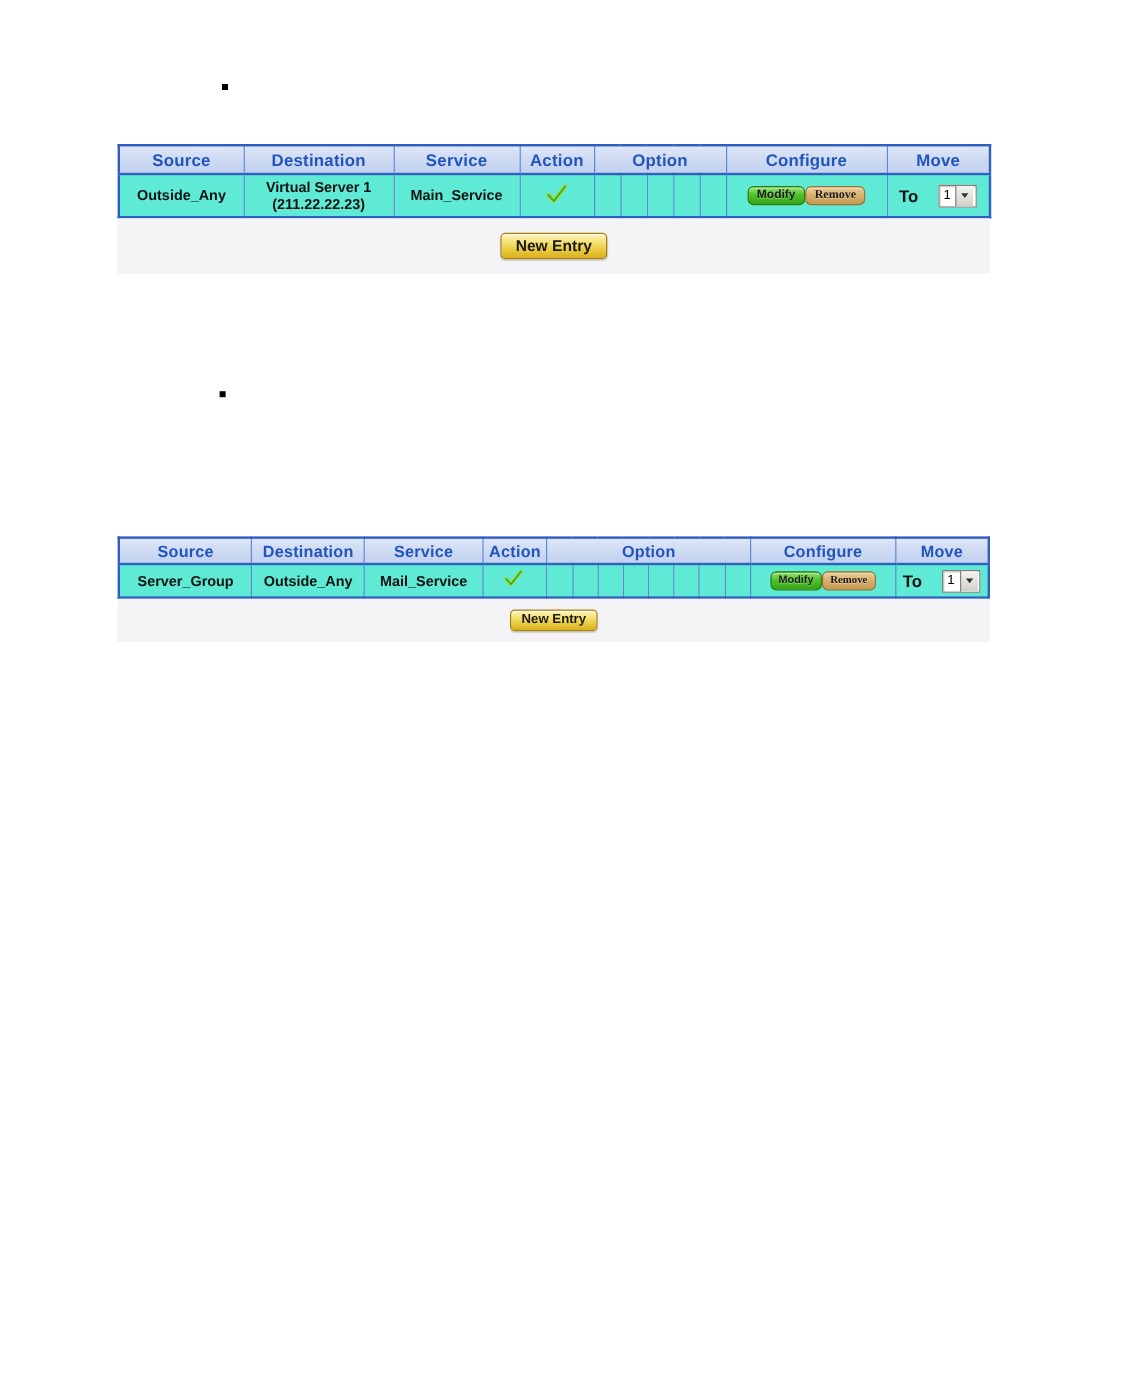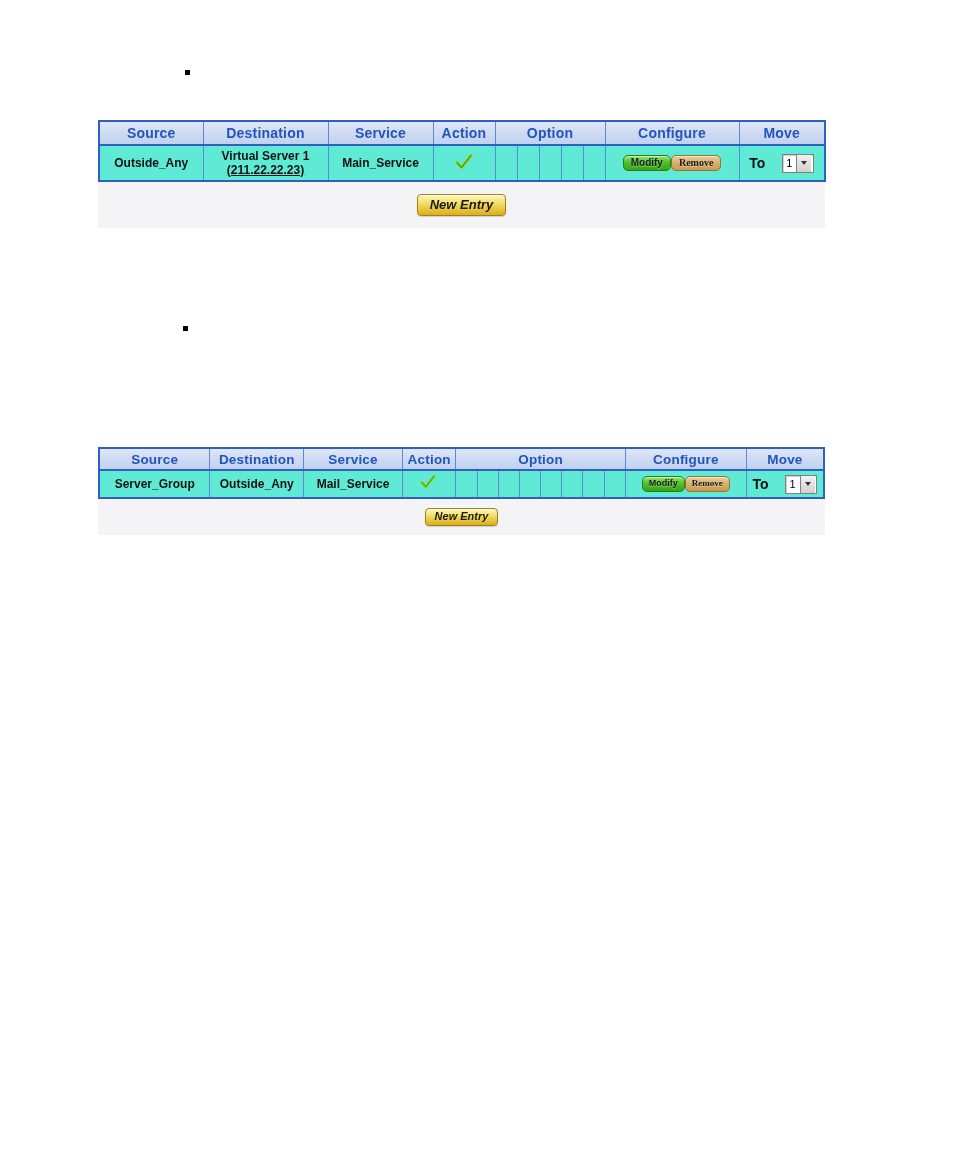--- a/index.html
+++ b/index.html
@@ -68,21 +68,21 @@
     color: #111111;
     font-weight: bold;
     font-size: 12px;
     height: 34px;
     white-space: nowrap;
   }
   #widget-2 table.policy tbody td { height: 26px; }
   #widget-2 table.policy thead th { height: 20px; font-size: 13.5px; }
 
   .dest-line1 { display: block; line-height: 14px; }
-  .dest-line2 { display: block; line-height: 14px; text-decoration: underline; }
+  .dest-line2 { display: block; line-height: 14px; }
 
   
   td.opt-cell { background: #ffffff; }
 
   
   .check-icon {
     display: inline-block;
     width: 18px;
     height: 18px;
     position: relative;
@@ -165,21 +165,20 @@
     border-top: 4px solid #333;
   }
 
   
   .widget-footer {
     background: #f4f4f7;
     height: 46px;
     display: flex;
     align-items: center;
     justify-content: center;
-    font-style: italic;
   }
   #widget-2 .widget-footer { height: 36px; }
 
   .btn-new-entry {
     display: inline-block;
     font-size: 13px;
     font-weight: bold;
     color: #1a1a1a;
     background: linear-gradient(to bottom, #fdf5c0 0%, #f3df6a 40%, #e8c63a 70%, #d9b021 100%);
     border: 1px solid #a67f15;

